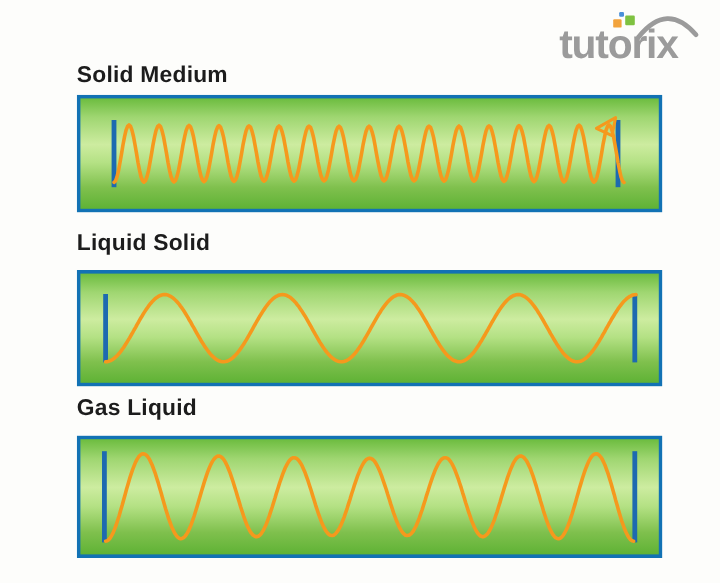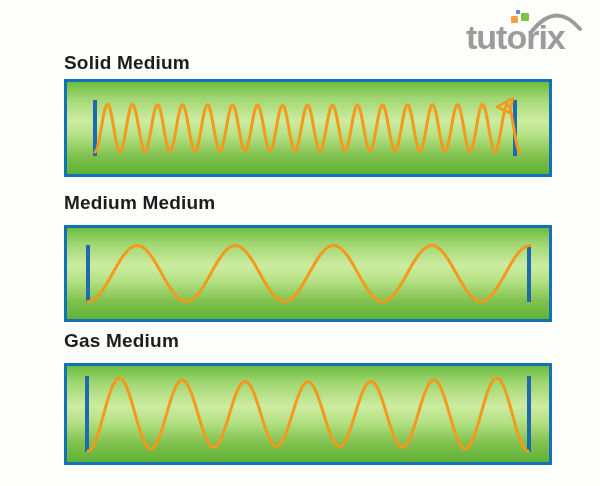--- a/index.html
+++ b/index.html
@@ -76,29 +76,29 @@
 
   <h2 class="panel-title title-0" style="color: rgb(28, 28, 28);">Solid Medium</h2>
   <svg class="medium-svg svg-0" role="img" width="488" height="98" viewBox="0 0 488 98">
       <rect x="1.5" y="1.5" width="485" height="95" fill="url(#boxGrad)" stroke="#1272b4" stroke-width="3"></rect>
       <rect x="29" y="21" width="4" height="56" fill="#1d6ab0"></rect>
       <rect x="449" y="21" width="4" height="56" fill="#1d6ab0"></rect>
       <path d="M31.0 73.0 L32.3 71.8 L33.5 68.4 L34.8 63.1 L36.0 56.4 L37.3 49.0 L38.5 41.6 L39.8 34.9 L41.0 29.7 L42.3 26.3 L43.5 25.1 L44.8 26.3 L46.0 29.7 L47.3 35.0 L48.5 41.6 L49.8 49.0 L51.0 56.4 L52.3 63.0 L53.5 68.3 L54.8 71.6 L56.0 72.8 L57.3 71.6 L58.5 68.2 L59.8 63.0 L61.0 56.3 L62.3 49.0 L63.5 41.7 L64.8 35.1 L66.0 29.8 L67.3 26.5 L68.5 25.3 L69.8 26.5 L71.0 29.9 L72.3 35.1 L73.5 41.7 L74.8 49.0 L76.0 56.3 L77.3 62.9 L78.5 68.1 L79.8 71.4 L81.0 72.6 L82.3 71.4 L83.5 68.0 L84.8 62.8 L86.0 56.3 L87.3 49.0 L88.5 41.7 L89.8 35.2 L91.0 30.0 L92.3 26.7 L93.5 25.5 L94.8 26.7 L96.0 30.0 L97.3 35.2 L98.5 41.8 L99.8 49.0 L101.0 56.2 L102.3 62.8 L103.5 67.9 L104.8 71.2 L106.0 72.4 L107.3 71.2 L108.5 67.9 L109.8 62.7 L111.0 56.2 L112.3 49.0 L113.5 41.8 L114.8 35.3 L116.0 30.2 L117.3 26.9 L118.5 25.7 L119.8 26.9 L121.0 30.2 L122.3 35.3 L123.5 41.8 L124.8 49.0 L126.0 56.2 L127.3 62.6 L128.5 67.8 L129.8 71.1 L131.0 72.2 L132.3 71.0 L133.5 67.7 L134.8 62.6 L136.0 56.2 L137.3 49.0 L138.5 41.8 L139.8 35.4 L141.0 30.3 L142.3 27.0 L143.5 25.9 L144.8 27.0 L146.0 30.3 L147.3 35.4 L148.5 41.9 L149.8 49.0 L151.0 56.1 L152.3 62.6 L153.5 67.7 L154.8 70.9 L156.0 72.0 L157.3 70.9 L158.5 67.6 L159.8 62.5 L161.0 56.1 L162.3 49.0 L163.5 41.9 L164.8 35.5 L166.0 30.4 L167.3 27.1 L168.5 26.0 L169.8 27.2 L171.0 30.4 L172.3 35.5 L173.5 41.9 L174.8 49.0 L176.0 56.1 L177.3 62.5 L178.5 67.6 L179.8 70.8 L181.0 71.9 L182.3 70.8 L183.5 67.5 L184.8 62.5 L186.0 56.1 L187.3 49.0 L188.5 41.9 L189.8 35.5 L191.0 30.5 L192.3 27.2 L193.5 26.1 L194.8 27.2 L196.0 30.5 L197.3 35.6 L198.5 41.9 L199.8 49.0 L201.0 56.1 L202.3 62.4 L203.5 67.5 L204.8 70.7 L206.0 71.8 L207.3 70.7 L208.5 67.5 L209.8 62.4 L211.0 56.1 L212.3 49.0 L213.5 41.9 L214.8 35.6 L216.0 30.5 L217.3 27.3 L218.5 26.2 L219.8 27.3 L221.0 30.5 L222.3 35.6 L223.5 42.0 L224.8 49.0 L226.0 56.0 L227.3 62.4 L228.5 67.5 L229.8 70.7 L231.0 71.8 L232.3 70.7 L233.5 67.4 L234.8 62.4 L236.0 56.0 L237.3 49.0 L238.5 42.0 L239.8 35.6 L241.0 30.6 L242.3 27.3 L243.5 26.2 L244.8 27.3 L246.0 30.6 L247.3 35.6 L248.5 42.0 L249.7 49.0 L251.0 56.0 L252.3 62.4 L253.5 67.4 L254.8 70.7 L256.0 71.8 L257.3 70.7 L258.5 67.5 L259.8 62.4 L261.0 56.0 L262.3 49.0 L263.5 42.0 L264.8 35.6 L266.0 30.5 L267.3 27.3 L268.5 26.2 L269.8 27.3 L271.0 30.5 L272.3 35.6 L273.5 41.9 L274.8 49.0 L276.0 56.1 L277.3 62.4 L278.5 67.5 L279.8 70.7 L281.0 71.8 L282.3 70.7 L283.5 67.5 L284.8 62.4 L286.0 56.1 L287.3 49.0 L288.5 41.9 L289.8 35.6 L291.0 30.5 L292.3 27.2 L293.5 26.1 L294.8 27.2 L296.0 30.5 L297.3 35.5 L298.5 41.9 L299.8 49.0 L301.0 56.1 L302.3 62.5 L303.5 67.5 L304.8 70.8 L306.0 71.9 L307.3 70.8 L308.5 67.6 L309.8 62.5 L311.0 56.1 L312.3 49.0 L313.5 41.9 L314.8 35.5 L316.0 30.4 L317.3 27.2 L318.5 26.0 L319.8 27.1 L321.0 30.4 L322.3 35.5 L323.5 41.9 L324.8 49.0 L326.0 56.1 L327.3 62.5 L328.5 67.6 L329.8 70.9 L331.0 72.0 L332.3 70.9 L333.5 67.7 L334.8 62.6 L336.0 56.1 L337.3 49.0 L338.5 41.9 L339.8 35.4 L341.0 30.3 L342.3 27.0 L343.5 25.9 L344.8 27.0 L346.0 30.3 L347.3 35.4 L348.5 41.8 L349.8 49.0 L351.0 56.2 L352.3 62.6 L353.5 67.7 L354.8 71.0 L356.0 72.2 L357.3 71.1 L358.5 67.8 L359.8 62.6 L361.0 56.2 L362.3 49.0 L363.5 41.8 L364.8 35.3 L366.0 30.2 L367.3 26.9 L368.5 25.7 L369.8 26.9 L371.0 30.2 L372.3 35.3 L373.5 41.8 L374.8 49.0 L376.0 56.2 L377.3 62.7 L378.5 67.9 L379.8 71.2 L381.0 72.4 L382.3 71.2 L383.5 67.9 L384.8 62.8 L386.0 56.2 L387.3 49.0 L388.5 41.8 L389.8 35.2 L391.0 30.0 L392.3 26.7 L393.5 25.5 L394.8 26.7 L396.0 30.0 L397.3 35.2 L398.5 41.7 L399.8 49.0 L401.0 56.3 L402.3 62.8 L403.5 68.0 L404.8 71.4 L406.0 72.6 L407.3 71.4 L408.5 68.1 L409.8 62.9 L411.0 56.3 L412.3 49.0 L413.5 41.7 L414.8 35.1 L416.0 29.9 L417.3 26.5 L418.5 25.3 L419.8 26.5 L421.0 29.8 L422.3 35.1 L423.5 41.7 L424.8 49.0 L426.0 56.3 L427.3 63.0 L428.5 68.2 L429.8 71.6 L431.0 72.8 L432.3 71.6 L433.5 68.3 L434.8 63.0 L436.0 56.4 L437.3 49.0 L438.5 41.6 L439.8 35.0 L441.0 29.7 L442.3 26.3 L443.5 25.1 L444.8 26.3 L446.0 29.7 L447.3 34.9 L448.5 41.6 L449.8 49.0 L451.0 56.4 L452.3 63.1 L453.5 68.4 L454.8 71.8 L456.0 73.0" fill="none" stroke="#f5991d" stroke-width="3" stroke-linecap="round" stroke-linejoin="round"></path>
       <path d="M433,28 L449,19 L446,34 Z" fill="none" stroke="#f5991d" stroke-width="2.5" stroke-linejoin="round"></path>
     </svg>
 
-  <h2 class="panel-title title-1" style="color: rgb(28, 28, 28);">Medium Medium</h2>
+  <h2 class="panel-title title-1" style="color: rgb(28, 28, 28);">Liquid Solid</h2>
   <svg class="medium-svg svg-1" role="img" width="488" height="97" viewBox="0 0 488 97">
       <rect x="1.5" y="1.5" width="485" height="94" fill="url(#boxGrad)" stroke="#1272b4" stroke-width="3"></rect>
       <rect x="22" y="20" width="4" height="57" fill="#1d6ab0"></rect>
       <rect x="463" y="20" width="4" height="57" fill="#1d6ab0"></rect>
       <path d="M24.0 76.5 L25.2 76.4 L26.5 76.1 L27.7 75.7 L29.0 75.1 L30.2 74.3 L31.5 73.3 L32.7 72.2 L34.0 71.0 L35.2 69.6 L36.5 68.0 L37.7 66.4 L39.0 64.6 L40.2 62.7 L41.5 60.7 L42.7 58.7 L44.0 56.6 L45.2 54.4 L46.5 52.2 L47.7 50.0 L49.0 47.8 L50.2 45.5 L51.5 43.3 L52.7 41.1 L54.0 39.0 L55.2 36.9 L56.5 34.9 L57.7 33.0 L59.0 31.2 L60.2 29.5 L61.5 27.9 L62.7 26.5 L64.0 25.2 L65.2 24.0 L66.5 23.0 L67.7 22.2 L68.9 21.5 L70.2 21.0 L71.4 20.7 L72.7 20.5 L73.9 20.5 L75.2 20.7 L76.4 21.1 L77.7 21.7 L78.9 22.4 L80.2 23.3 L81.4 24.4 L82.7 25.6 L83.9 26.9 L85.2 28.4 L86.4 30.1 L87.7 31.8 L88.9 33.6 L90.2 35.6 L91.4 37.6 L92.7 39.7 L93.9 41.9 L95.2 44.0 L96.4 46.3 L97.7 48.5 L98.9 50.7 L100.2 53.0 L101.4 55.1 L102.7 57.3 L103.9 59.4 L105.2 61.4 L106.4 63.4 L107.7 65.2 L108.9 66.9 L110.2 68.6 L111.4 70.1 L112.6 71.4 L113.9 72.6 L115.1 73.7 L116.4 74.6 L117.6 75.3 L118.9 75.9 L120.1 76.3 L121.4 76.5 L122.6 76.5 L123.9 76.3 L125.1 76.0 L126.4 75.5 L127.6 74.8 L128.9 74.0 L130.1 73.0 L131.4 71.8 L132.6 70.5 L133.9 69.1 L135.1 67.5 L136.4 65.8 L137.6 64.0 L138.9 62.1 L140.1 60.1 L141.4 58.0 L142.6 55.9 L143.9 53.7 L145.1 51.5 L146.4 49.2 L147.6 47.0 L148.9 44.8 L150.1 42.6 L151.4 40.4 L152.6 38.3 L153.9 36.3 L155.1 34.3 L156.4 32.4 L157.6 30.6 L158.8 29.0 L160.1 27.4 L161.3 26.0 L162.6 24.8 L163.8 23.7 L165.1 22.7 L166.3 21.9 L167.6 21.3 L168.8 20.9 L170.1 20.6 L171.3 20.5 L172.6 20.6 L173.8 20.9 L175.1 21.3 L176.3 21.9 L177.6 22.7 L178.8 23.7 L180.1 24.8 L181.3 26.0 L182.6 27.4 L183.8 29.0 L185.1 30.6 L186.3 32.4 L187.6 34.3 L188.8 36.3 L190.1 38.3 L191.3 40.4 L192.6 42.6 L193.8 44.8 L195.1 47.0 L196.3 49.2 L197.6 51.5 L198.8 53.7 L200.1 55.9 L201.3 58.0 L202.5 60.1 L203.8 62.1 L205.0 64.0 L206.3 65.8 L207.5 67.5 L208.8 69.1 L210.0 70.5 L211.3 71.8 L212.5 73.0 L213.8 74.0 L215.0 74.8 L216.3 75.5 L217.5 76.0 L218.8 76.3 L220.0 76.5 L221.3 76.5 L222.5 76.3 L223.8 75.9 L225.0 75.3 L226.3 74.6 L227.5 73.7 L228.8 72.6 L230.0 71.4 L231.3 70.1 L232.5 68.6 L233.8 66.9 L235.0 65.2 L236.3 63.4 L237.5 61.4 L238.8 59.4 L240.0 57.3 L241.3 55.1 L242.5 53.0 L243.8 50.7 L245.0 48.5 L246.2 46.3 L247.5 44.0 L248.7 41.9 L250.0 39.7 L251.2 37.6 L252.5 35.6 L253.7 33.6 L255.0 31.8 L256.2 30.1 L257.5 28.4 L258.7 26.9 L260.0 25.6 L261.2 24.4 L262.5 23.3 L263.7 22.4 L265.0 21.7 L266.2 21.1 L267.5 20.7 L268.7 20.5 L270.0 20.5 L271.2 20.7 L272.5 21.0 L273.7 21.5 L275.0 22.2 L276.2 23.0 L277.5 24.0 L278.7 25.2 L280.0 26.5 L281.2 27.9 L282.5 29.5 L283.7 31.2 L285.0 33.0 L286.2 34.9 L287.5 36.9 L288.7 39.0 L289.9 41.1 L291.2 43.3 L292.4 45.5 L293.7 47.8 L294.9 50.0 L296.2 52.2 L297.4 54.4 L298.7 56.6 L299.9 58.7 L301.2 60.7 L302.4 62.7 L303.7 64.6 L304.9 66.4 L306.2 68.0 L307.4 69.6 L308.7 71.0 L309.9 72.2 L311.2 73.3 L312.4 74.3 L313.7 75.1 L314.9 75.7 L316.2 76.1 L317.4 76.4 L318.7 76.5 L319.9 76.4 L321.2 76.1 L322.4 75.7 L323.7 75.1 L324.9 74.3 L326.2 73.3 L327.4 72.2 L328.7 71.0 L329.9 69.6 L331.2 68.0 L332.4 66.4 L333.6 64.6 L334.9 62.7 L336.1 60.7 L337.4 58.7 L338.6 56.6 L339.9 54.4 L341.1 52.2 L342.4 50.0 L343.6 47.8 L344.9 45.5 L346.1 43.3 L347.4 41.1 L348.6 39.0 L349.9 36.9 L351.1 34.9 L352.4 33.0 L353.6 31.2 L354.9 29.5 L356.1 27.9 L357.4 26.5 L358.6 25.2 L359.9 24.0 L361.1 23.0 L362.4 22.2 L363.6 21.5 L364.9 21.0 L366.1 20.7 L367.4 20.5 L368.6 20.5 L369.9 20.7 L371.1 21.1 L372.4 21.7 L373.6 22.4 L374.9 23.3 L376.1 24.4 L377.4 25.6 L378.6 26.9 L379.8 28.4 L381.1 30.1 L382.3 31.8 L383.6 33.6 L384.8 35.6 L386.1 37.6 L387.3 39.7 L388.6 41.9 L389.8 44.0 L391.1 46.3 L392.3 48.5 L393.6 50.7 L394.8 53.0 L396.1 55.1 L397.3 57.3 L398.6 59.4 L399.8 61.4 L401.1 63.4 L402.3 65.2 L403.6 66.9 L404.8 68.6 L406.1 70.1 L407.3 71.4 L408.6 72.6 L409.8 73.7 L411.1 74.6 L412.3 75.3 L413.6 75.9 L414.8 76.3 L416.1 76.5 L417.3 76.5 L418.6 76.3 L419.8 76.0 L421.1 75.5 L422.3 74.8 L423.5 74.0 L424.8 73.0 L426.0 71.8 L427.3 70.5 L428.5 69.1 L429.8 67.5 L431.0 65.8 L432.3 64.0 L433.5 62.1 L434.8 60.1 L436.0 58.0 L437.3 55.9 L438.5 53.7 L439.8 51.5 L441.0 49.2 L442.3 47.0 L443.5 44.8 L444.8 42.6 L446.0 40.4 L447.3 38.3 L448.5 36.3 L449.8 34.3 L451.0 32.4 L452.3 30.6 L453.5 29.0 L454.8 27.4 L456.0 26.0 L457.3 24.8 L458.5 23.7 L459.8 22.7 L461.0 21.9 L462.3 21.3 L463.5 20.9 L464.8 20.6 L466.0 20.5" fill="none" stroke="#f5991d" stroke-width="3" stroke-linecap="round" stroke-linejoin="round"></path>
     </svg>
 
-  <h2 class="panel-title title-2" style="color: rgb(28, 28, 28);">Gas Medium</h2>
+  <h2 class="panel-title title-2" style="color: rgb(28, 28, 28);">Gas Liquid</h2>
   <svg class="medium-svg svg-2" role="img" width="488" height="102" viewBox="0 0 488 102">
       <rect x="1.5" y="1.5" width="485" height="99" fill="url(#boxGrad)" stroke="#1272b4" stroke-width="3"></rect>
       <rect x="21" y="13" width="4" height="76" fill="#1d6ab0"></rect>
       <rect x="463" y="13" width="4" height="76" fill="#1d6ab0"></rect>
       <path d="M24.0 88.0 L25.3 87.7 L26.5 86.8 L27.8 85.3 L29.0 83.3 L30.3 80.8 L31.5 77.9 L32.8 74.5 L34.0 70.8 L35.3 66.8 L36.5 62.5 L37.8 58.1 L39.0 53.6 L40.3 49.0 L41.5 44.5 L42.8 40.1 L44.0 35.9 L45.3 31.9 L46.5 28.3 L47.8 25.0 L49.0 22.1 L50.3 19.6 L51.5 17.7 L52.8 16.3 L54.0 15.4 L55.3 15.1 L56.5 15.3 L57.8 16.1 L59.0 17.4 L60.3 19.3 L61.5 21.7 L62.8 24.5 L64.0 27.7 L65.3 31.2 L66.5 35.1 L67.8 39.2 L69.0 43.5 L70.3 47.8 L71.5 52.3 L72.8 56.7 L74.0 61.0 L75.3 65.1 L76.5 69.0 L77.8 72.6 L79.0 75.9 L80.3 78.7 L81.5 81.2 L82.8 83.1 L84.0 84.6 L85.3 85.5 L86.5 85.9 L87.8 85.7 L89.0 85.1 L90.3 83.8 L91.5 82.1 L92.8 79.9 L94.0 77.2 L95.3 74.2 L96.5 70.7 L97.8 67.0 L99.0 63.1 L100.3 58.9 L101.5 54.7 L102.8 50.4 L104.0 46.1 L105.3 41.9 L106.5 37.9 L107.8 34.0 L109.0 30.5 L110.3 27.2 L111.5 24.4 L112.8 21.9 L114.0 20.0 L115.3 18.5 L116.5 17.5 L117.8 17.0 L119.0 17.1 L120.3 17.7 L121.5 18.8 L122.8 20.4 L124.0 22.5 L125.3 25.1 L126.5 28.0 L127.8 31.3 L129.0 34.8 L130.3 38.7 L131.5 42.7 L132.8 46.8 L134.0 51.0 L135.3 55.2 L136.5 59.3 L137.8 63.3 L139.0 67.0 L140.3 70.6 L141.5 73.8 L142.8 76.6 L144.0 79.1 L145.3 81.1 L146.5 82.6 L147.8 83.6 L149.0 84.2 L150.3 84.2 L151.5 83.7 L152.8 82.7 L154.0 81.2 L155.3 79.2 L156.5 76.8 L157.8 74.0 L159.0 70.8 L160.3 67.3 L161.5 63.6 L162.8 59.7 L164.0 55.7 L165.3 51.6 L166.5 47.5 L167.8 43.4 L169.0 39.5 L170.3 35.8 L171.5 32.3 L172.8 29.1 L174.0 26.2 L175.3 23.8 L176.5 21.7 L177.8 20.1 L179.0 19.0 L180.3 18.5 L181.5 18.4 L182.8 18.8 L184.0 19.7 L185.3 21.1 L186.5 23.0 L187.8 25.3 L189.0 28.0 L190.3 31.0 L191.5 34.4 L192.8 38.0 L194.0 41.8 L195.3 45.8 L196.5 49.8 L197.8 53.9 L199.0 57.9 L200.3 61.8 L201.5 65.5 L202.8 69.0 L204.0 72.2 L205.3 75.1 L206.5 77.6 L207.8 79.7 L209.0 81.3 L210.3 82.5 L211.5 83.1 L212.8 83.3 L214.0 83.0 L215.3 82.1 L216.5 80.8 L217.8 79.0 L219.0 76.8 L220.3 74.2 L221.5 71.2 L222.8 67.9 L224.0 64.4 L225.3 60.6 L226.5 56.7 L227.8 52.7 L229.0 48.7 L230.3 44.7 L231.5 40.8 L232.8 37.1 L234.0 33.6 L235.3 30.4 L236.5 27.4 L237.8 24.9 L239.0 22.7 L240.3 21.0 L241.5 19.8 L242.8 19.1 L244.0 18.8 L245.3 19.1 L246.5 19.8 L247.8 21.0 L249.0 22.7 L250.2 24.9 L251.5 27.4 L252.8 30.4 L254.0 33.6 L255.2 37.1 L256.5 40.8 L257.8 44.7 L259.0 48.7 L260.3 52.7 L261.5 56.7 L262.8 60.6 L264.0 64.4 L265.3 67.9 L266.5 71.2 L267.8 74.2 L269.0 76.8 L270.3 79.0 L271.5 80.8 L272.8 82.1 L274.0 83.0 L275.3 83.3 L276.5 83.1 L277.8 82.5 L279.0 81.3 L280.3 79.7 L281.5 77.6 L282.8 75.1 L284.0 72.2 L285.3 69.0 L286.5 65.5 L287.8 61.8 L289.0 57.9 L290.3 53.9 L291.5 49.8 L292.8 45.8 L294.0 41.8 L295.3 38.0 L296.5 34.4 L297.8 31.0 L299.0 28.0 L300.3 25.3 L301.5 23.0 L302.8 21.1 L304.0 19.7 L305.3 18.8 L306.5 18.4 L307.8 18.5 L309.0 19.0 L310.3 20.1 L311.5 21.7 L312.8 23.8 L314.0 26.2 L315.3 29.1 L316.5 32.3 L317.8 35.8 L319.0 39.5 L320.3 43.4 L321.5 47.5 L322.8 51.6 L324.0 55.7 L325.3 59.7 L326.5 63.6 L327.8 67.3 L329.0 70.8 L330.3 74.0 L331.5 76.8 L332.8 79.2 L334.0 81.2 L335.3 82.7 L336.5 83.7 L337.8 84.2 L339.0 84.2 L340.3 83.6 L341.5 82.6 L342.8 81.1 L344.0 79.1 L345.3 76.6 L346.5 73.8 L347.8 70.6 L349.0 67.0 L350.3 63.3 L351.5 59.3 L352.8 55.2 L354.0 51.0 L355.3 46.8 L356.5 42.7 L357.8 38.7 L359.0 34.8 L360.3 31.3 L361.5 28.0 L362.8 25.1 L364.0 22.5 L365.3 20.4 L366.5 18.8 L367.8 17.7 L369.0 17.1 L370.3 17.0 L371.5 17.5 L372.8 18.5 L374.0 20.0 L375.3 21.9 L376.5 24.4 L377.8 27.2 L379.0 30.5 L380.3 34.0 L381.5 37.9 L382.8 41.9 L384.0 46.1 L385.3 50.4 L386.5 54.7 L387.8 58.9 L389.0 63.1 L390.3 67.0 L391.5 70.7 L392.8 74.2 L394.0 77.2 L395.3 79.9 L396.5 82.1 L397.8 83.8 L399.0 85.1 L400.3 85.7 L401.5 85.9 L402.8 85.5 L404.0 84.6 L405.3 83.1 L406.5 81.2 L407.8 78.7 L409.0 75.9 L410.3 72.6 L411.5 69.0 L412.8 65.1 L414.0 61.0 L415.3 56.7 L416.5 52.3 L417.8 47.8 L419.0 43.5 L420.3 39.2 L421.5 35.1 L422.8 31.2 L424.0 27.7 L425.3 24.5 L426.5 21.7 L427.8 19.3 L429.0 17.4 L430.3 16.1 L431.5 15.3 L432.8 15.1 L434.0 15.4 L435.3 16.3 L436.5 17.7 L437.8 19.6 L439.0 22.1 L440.3 25.0 L441.5 28.3 L442.8 31.9 L444.0 35.9 L445.3 40.1 L446.5 44.5 L447.8 49.0 L449.0 53.6 L450.3 58.1 L451.5 62.5 L452.8 66.8 L454.0 70.8 L455.3 74.5 L456.5 77.9 L457.8 80.8 L459.0 83.3 L460.3 85.3 L461.5 86.8 L462.8 87.7 L464.0 88.0" fill="none" stroke="#f5991d" stroke-width="3" stroke-linecap="round" stroke-linejoin="round"></path>
     </svg>
 
 </div>
 
 </body></html>

